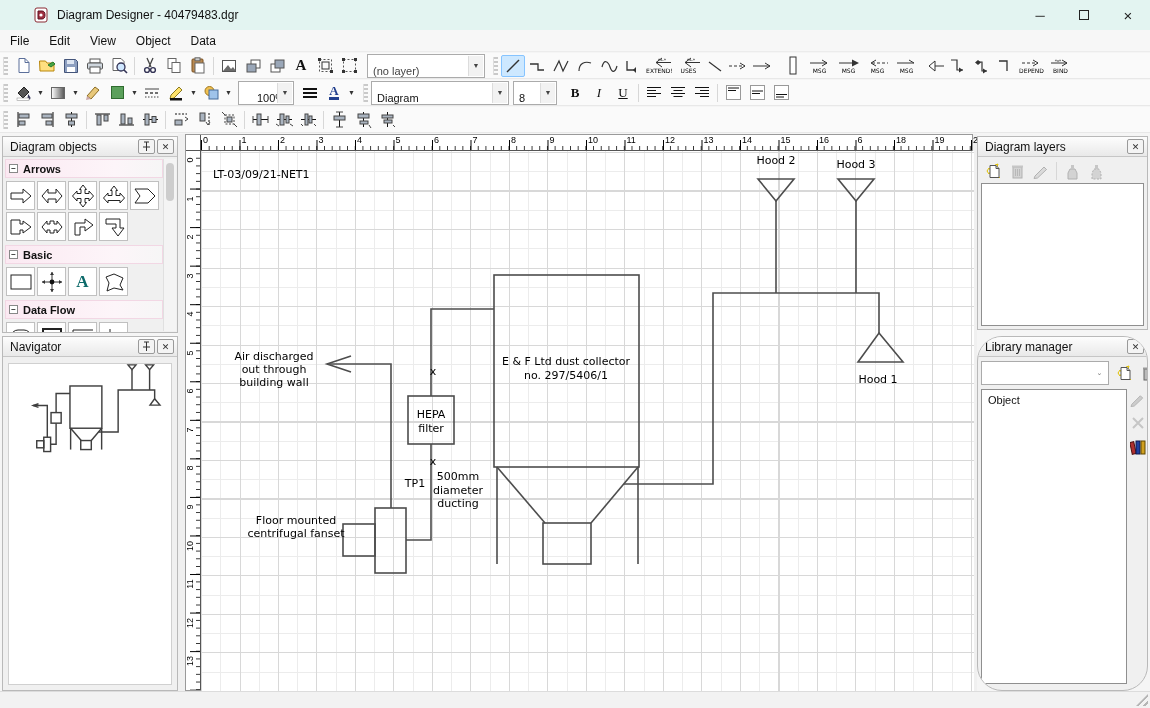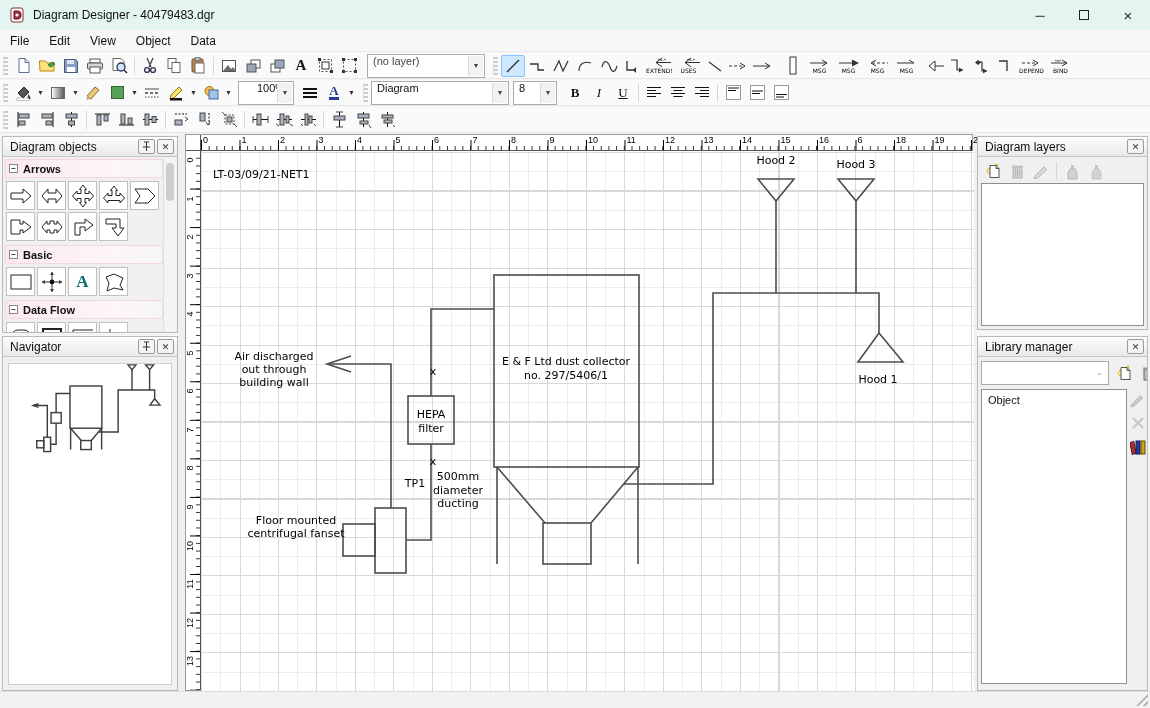--- a/index.html
+++ b/index.html
@@ -1,39 +1,39 @@
 <!DOCTYPE html>
 <html><head>
 <meta charset="utf-8">
 <style>
   * { margin:0; padding:0; box-sizing:border-box; }
   html,body { width:1150px; height:708px; overflow:hidden;
     font-family:"Liberation Sans","DejaVu Sans",sans-serif; font-size:12px; color:#111; background:#f0f0f0;}
   #window { position:relative; width:1150px; height:708px; background:#f5f5f5; }
 
   
-  #titlebar { position:absolute; left:0; top:0; width:100%; height:30px; background:#e3f4f1; display:flex; align-items:center; }
+  #titlebar { position:absolute; left:0; top:0; width:100%; height:30px; background:#e3f4f1; display:flex; align-items:center;padding-left:24px; }
   #titlebar .title { margin-left:8px; font-size:12px; color:#111; }
   .winbtn { width:44px; height:30px; display:flex; align-items:center; justify-content:center; font-size:13px; color:#222; }
   #wincontrols { position:absolute; right:0; top:0; display:flex; }
   #appicon { width:16px; height:16px; margin-left:9px; }
 
   
   #menubar { position:absolute; left:0; top:30px; width:100%; height:22px; background:#f7f7f7; display:flex; align-items:center; border-bottom:1px solid #ececec;}
   .menu-item { padding:3px 10px; font-size:12px; }
 
   
   .toolbar { position:absolute; left:0; width:100%; height:26px; background:#fafafa; display:flex; align-items:center; border-bottom:1px solid #e8e8e8; }
   .grip { width:5px; height:18px; margin:0 3px; background:repeating-linear-gradient(180deg,#c9c9c9 0 2px,transparent 2px 4px); border-left:1px solid #ddd;}
   .tb { width:24px; height:22px; display:flex; flex-direction:column; align-items:center; justify-content:center; border:1px solid transparent; border-radius:2px; }
   .tb.wide { width:29px; }
   .tb.sel { background:#cde8ff; border-color:#86c4ff; }
   .sep { width:1px; height:18px; background:#d7d7d7; margin:0 3px; }
   .tinylbl { font-size:6px; line-height:6px; color:#000; letter-spacing:0; font-family:"DejaVu Sans",sans-serif;}
-  .combo { height:24px; background:#fff; border:1px solid #ababab; display:flex; align-items:flex-start; font-size:11px; padding-left:5px; position:relative; }
+  .combo { height:24px; background:#fff; border:1px solid #ababab; display:flex; align-items:flex-end; font-size:11px; padding-left:5px; position:relative; }
   .combo .dda { position:absolute; right:1px; top:1px; bottom:1px; width:15px; background:#f2f2f2; border-left:1px solid #dcdcdc; display:flex; align-items:center; justify-content:center; font-size:7px; color:#444;}
   .dd { width:11px; height:22px; display:flex; align-items:center; justify-content:center; font-size:7px; color:#333; }
   .tb svg, .panelbtn svg { display:block; }
 
   
   .panel { position:absolute; background:#f0f0f0; border:1px solid #b9b9b9; }
   .panel-title { height:20px; background:linear-gradient(#fdfdfd,#e9e9e9); border-bottom:1px solid #c6c6c6; display:flex; align-items:center; padding:0 3px 0 7px; font-size:12px; }
   .panel-title .sp { flex:1; }
   .panelbtn { width:17px; height:15px; border:1px solid #9a9a9a; border-radius:2px; background:#f4f4f4; display:flex; align-items:center; justify-content:center; font-size:9px; color:#333; margin-left:2px;}
   .sect { height:19px; background:linear-gradient(90deg,#fbe9f2,#fdf5f9 70%,#f6f6f6); border:1px solid #f2d7e4; display:flex; align-items:center; margin:2px 14px 2px 2px; padding-left:3px; font-weight:bold; font-size:11px;}
@@ -846,21 +846,21 @@
       <div class="tb" style="opacity:.4;">
           <svg width="13" height="17" viewBox="0 0 13 17">
             <path d="M4 6h5l2 4v6H2v-6z" fill="#aaa" stroke="#555" stroke-dasharray="2 1.5"></path>
             <rect x="5" y="2" width="3" height="4" fill="#888"></rect>
           </svg>
         </div>
     </div>
     <div class="listbox" style="left:3px;top:46px;right:3px;bottom:3px;"></div>
   </div>
 
-  <div class="panel" style="left:977px;top:336px;width:171px;height:355px;overflow:hidden;">
+  <div class="panel" style="left:977px;top:336px;width:171px;height:355px;overflow:hidden;border-radius:25px;">
     <div class="panel-title">
       <span>Library manager</span>
       <span class="sp"></span>
       <span class="panelbtn">✕</span>
     </div>
     <div style="position:absolute;left:3px;top:25px;height:22px;display:flex;align-items:center;">
       <div class="combo" style="width:128px;">
         <span></span>
         <span class="dda" style="background:#fff;border-left:none;color:#777;">⌄</span>
       </div>

